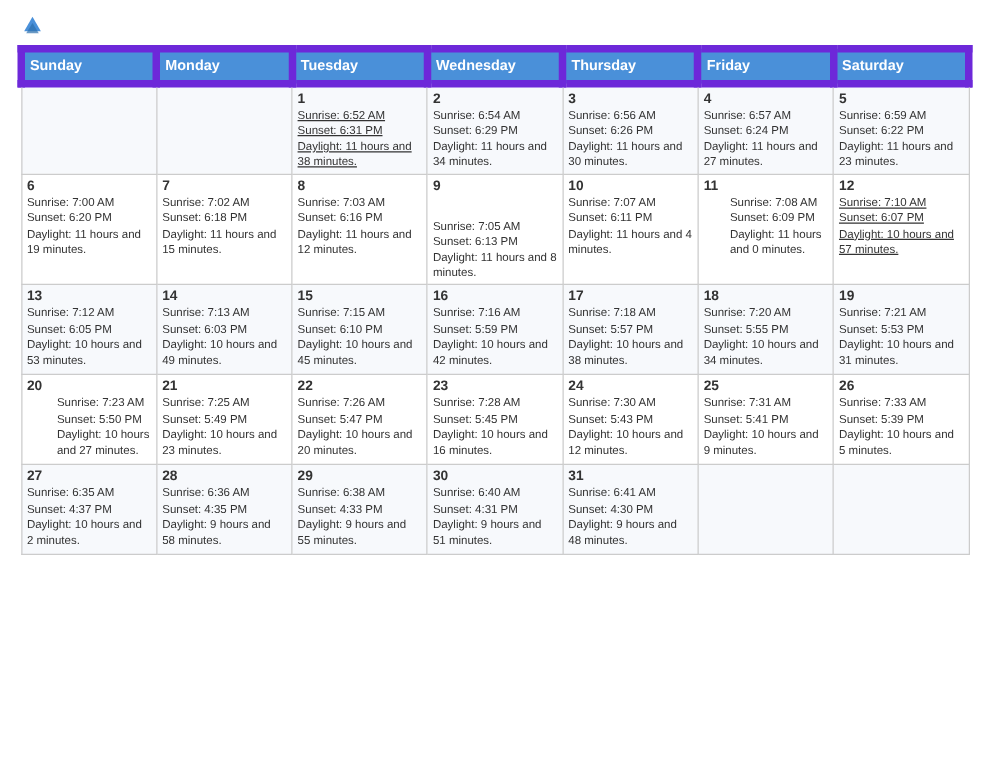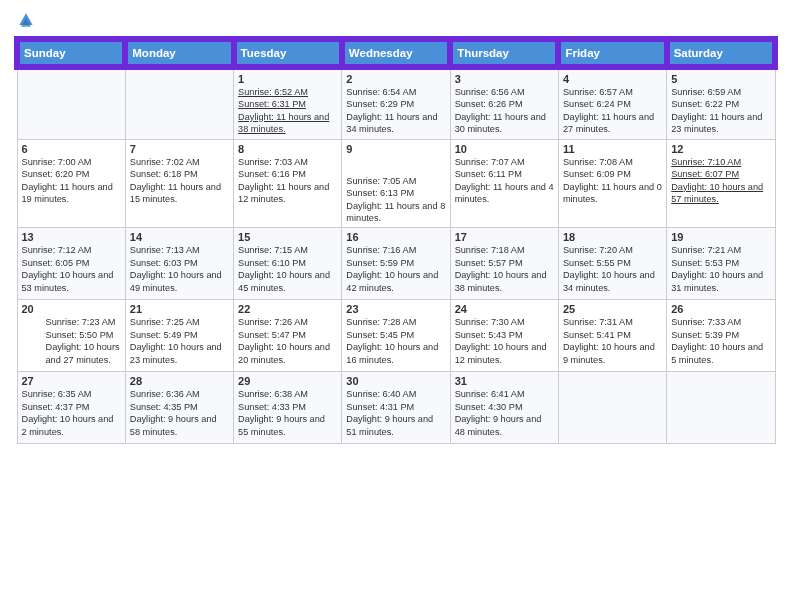--- a/index.html
+++ b/index.html
@@ -192,21 +192,21 @@
 Daylight: 11 hours and 8 minutes.</div>
           </td>
           <td>
             <span class="day-number">10</span>
             <div class="cell-text" style="white-space: pre-line;">Sunrise: 7:07 AM
 Sunset: 6:11 PM
 Daylight: 11 hours and 4 minutes.</div>
           </td>
           <td>
             <span class="day-number">11</span>
-            <div class="cell-text" style="white-space: pre-line;">Sunrise: 7:08 AM
+            <div class="cell-text" style="white-space: pre-line; margin-left: 21px;">Sunrise: 7:08 AM
 Sunset: 6:09 PM
 Daylight: 11 hours and 0 minutes.</div>
           </td>
           <td>
             <span class="day-number">12</span>
             <div class="cell-text" style="white-space: pre-line; text-decoration: underline;">Sunrise: 7:10 AM
 Sunset: 6:07 PM
 Daylight: 10 hours and 57 minutes.</div>
           </td>
         </tr>

